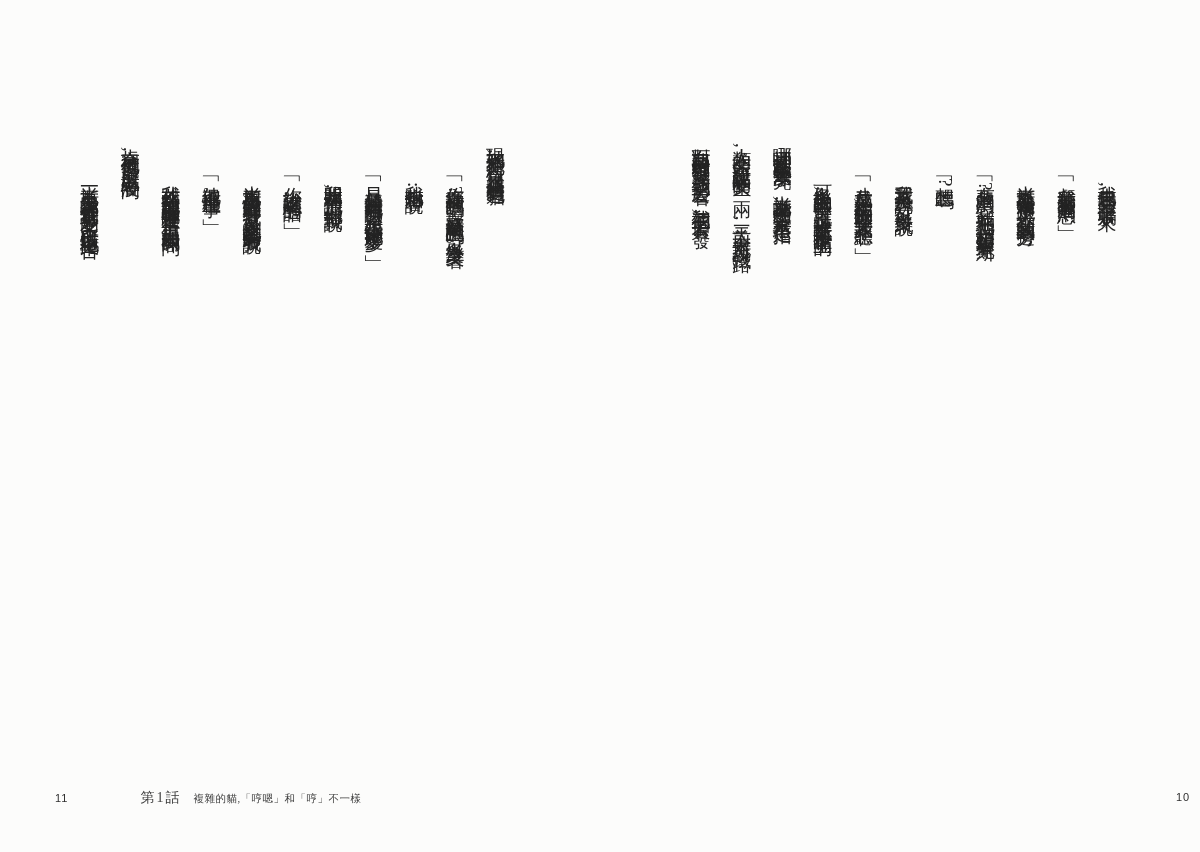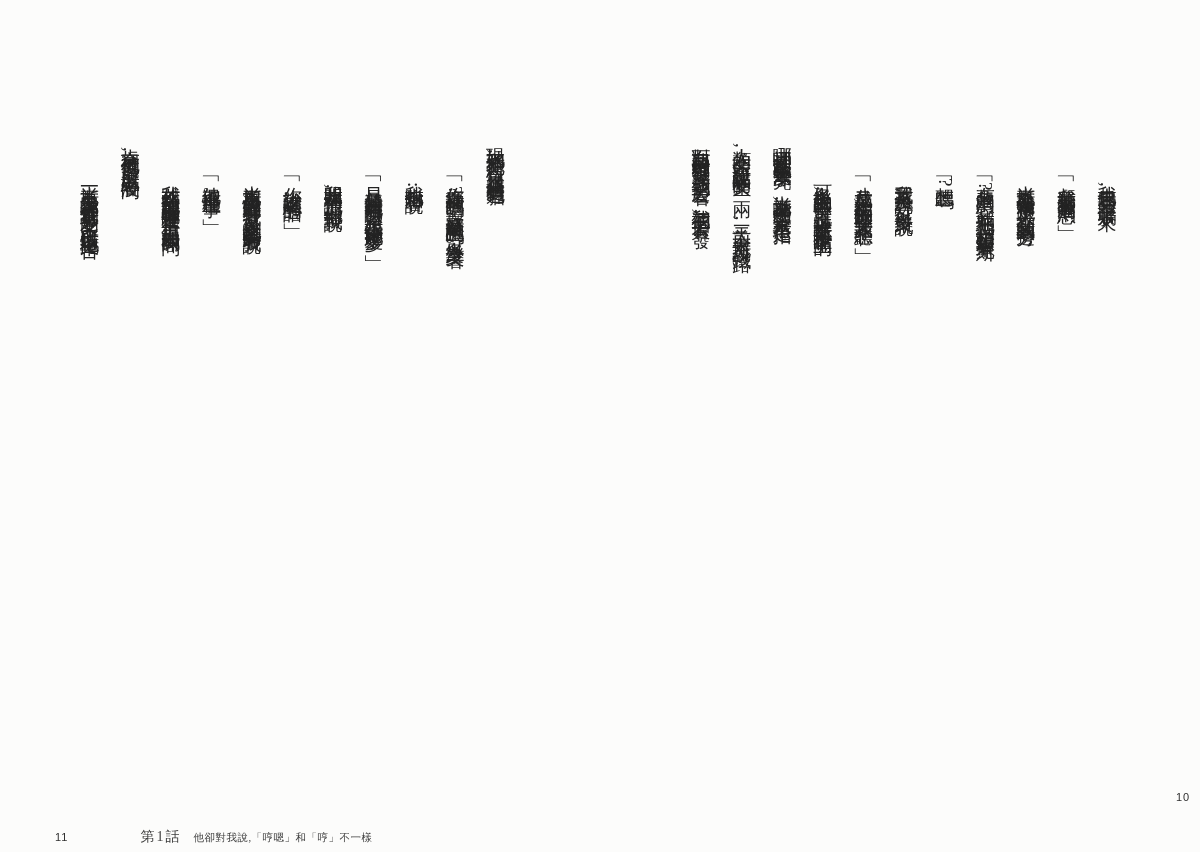--- a/index.html
+++ b/index.html
@@ -40,21 +40,21 @@
     white-space: nowrap;
     text-indent: 37px;         
     font-weight: 400;
   }
   .vtext p.full { text-indent: 0; }
 
   
   .footer-left {
     position: absolute;
     left: 55px;
-    top: 828px;
+    top: 789px;
     display: flex;
     align-items: baseline;
     font-size: 11px;
     color: #3c3c3c;
   }
   .footer-left .fnum {
     font-family: "Liberation Sans", "DejaVu Sans", sans-serif;
     letter-spacing: 1px;
     margin-right: 72px;
     color: #2e2e2e;
@@ -110,17 +110,17 @@
       <p>「你少說這麼噁心的話。」</p>
       <p>米克斯用奇怪的眼神看著我,可多樂也嘲笑的看著我說:</p>
       <p>「他還不懂那種事。」</p>
       <p>我雖然不知道他說的那種事是哪種事,但是如果我開口問,</p>
       <p class="full">肯定會被他們笑,所以就忍著沒問。</p>
       <p>米克斯一定是又在哪裡看到了可愛的女生,所以特地跑來告</p>
     </div>
     <div class="footer-left">
       <span class="fnum">11</span>
       <span class="flabel">第1話</span>
-      <span class="ftitle">他卻對我說,「哼嗯」和「哼」不一樣</span>
+      <span class="ftitle">複雜的貓,「哼嗯」和「哼」不一樣</span>
     </div>
   </section>
 
 </div>
 
 </body></html>

